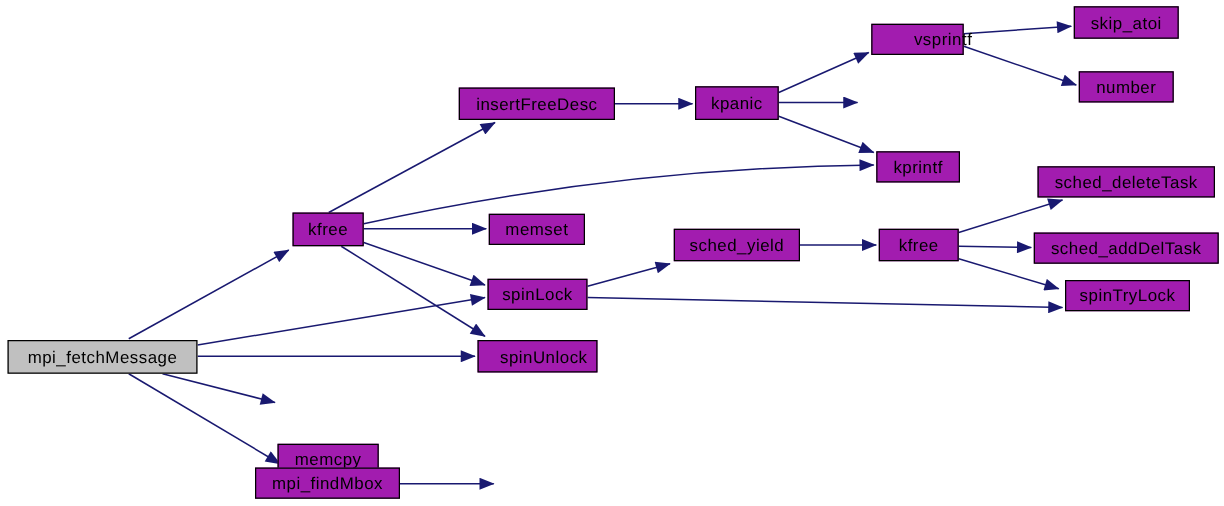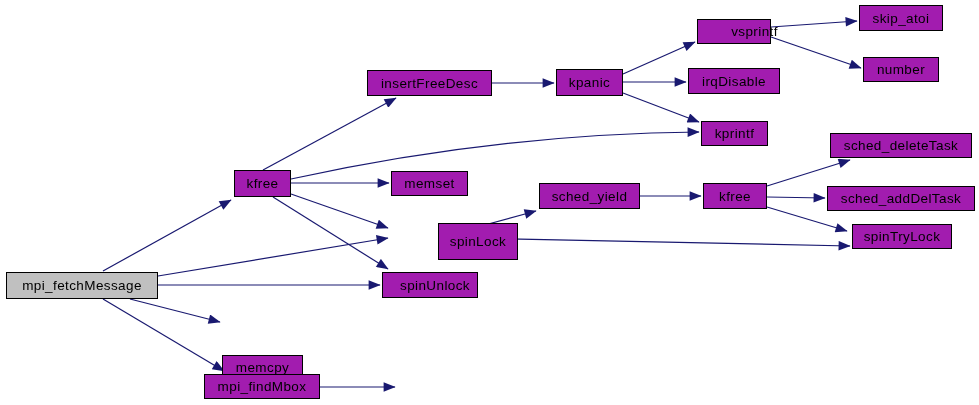--- a/index.html
+++ b/index.html
@@ -74,26 +74,25 @@
       <path d="M470,238 L850,246" class="edge" marker-end="url(#arrow)"></path>
       <path d="M320,387 L395,387" class="edge" marker-end="url(#arrow)"></path>
     </svg>
 
 <div class="node root" style="left: 6px; top: 272px; width: 152px; height: 27px;">mpi_fetchMessage</div>
     <div class="node" style="left: 234px; top: 170px; width: 57px; height: 27px;">kfree</div>
     <div class="node" style="left: 222px; top: 324px; width: 81px; height: 25px; margin-top: 31px;">memcpy</div>
     <div class="node" style="left: 204px; top: 374px; width: 116px; height: 25px;">mpi_findMbox</div>
     <div class="node" style="left: 367px; top: 70px; width: 125px; height: 26px;">insertFreeDesc</div>
     <div class="node" style="left: 391px; top: 171px; width: 77px; height: 25px;">memset</div>
-    <div class="node" style="left: 390px; top: 223px; width: 80px; height: 37px; margin-left: 48px;">spinLock</div>
+    <div class="node" style="left: 390px; top: 223px; width: 80px; height: 25px;">spinLock</div>
     <div class="node" style="left: 382px; top: 272px; width: 96px; height: 26px; padding-left: 10px;">spinUnlock</div>
     <div class="node" style="left: 539px; top: 183px; width: 101px; height: 26px;">sched_yield</div>
     <div class="node" style="left: 556px; top: 69px; width: 67px; height: 27px;">kpanic</div>
     <div class="node" style="left: 701px; top: 121px; width: 67px; height: 25px;">kprintf</div>
     <div class="node" style="left: 697px; top: 19px; width: 74px; height: 25px; padding-left: 41px;">vsprintf</div>
-    <div class="node" style="left: 688px; top: 68px; width: 92px; height: 26px;">irqDisable</div>
     <div class="node" style="left: 703px; top: 183px; width: 64px; height: 26px;">kfree</div>
     <div class="node" style="left: 859px; top: 5px; width: 84px; height: 26px;">skip_atoi</div>
     <div class="node" style="left: 863px; top: 57px; width: 76px; height: 25px;">number</div>
     <div class="node" style="left: 830px; top: 133px; width: 142px; height: 25px; text-align: right;">sched_deleteTask</div>
     <div class="node" style="left: 827px; top: 186px; width: 148px; height: 25px;">sched_addDelTask</div>
     <div class="node" style="left: 852px; top: 224px; width: 100px; height: 25px;">spinTryLock</div>
   </div>
 
 </body></html>

